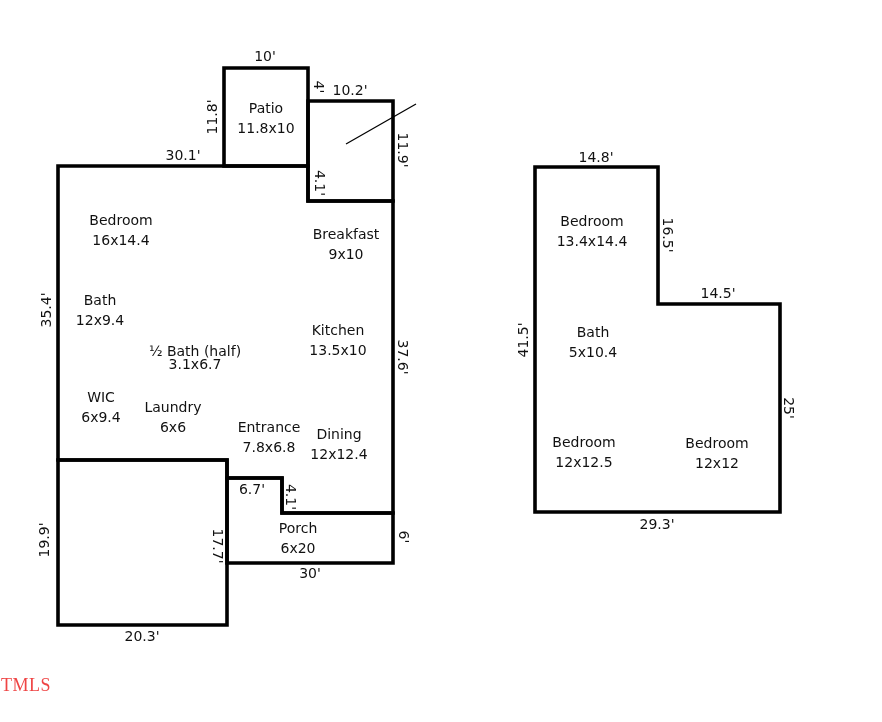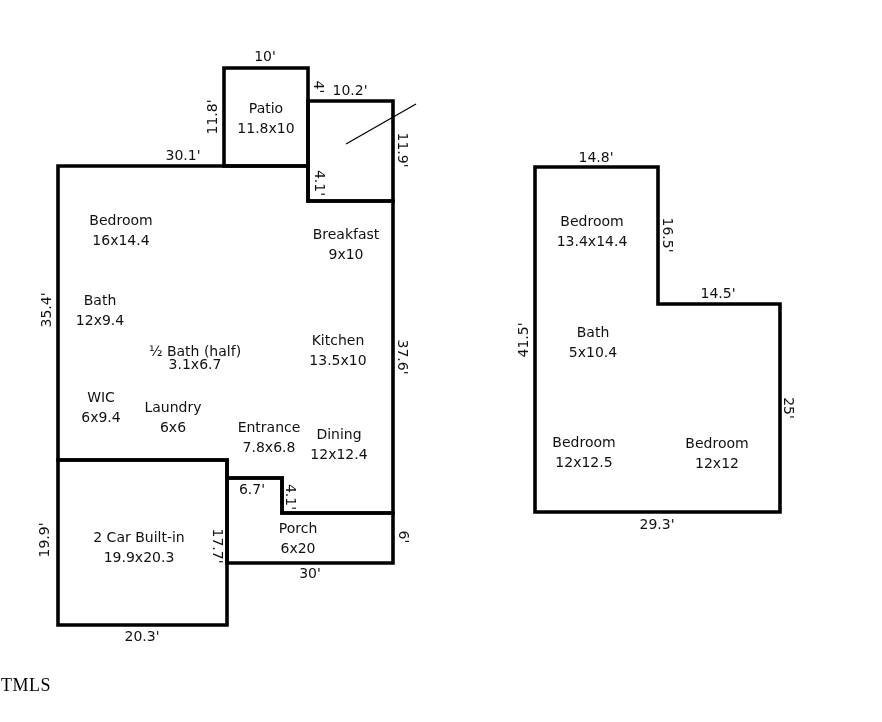--- a/index.html
+++ b/index.html
@@ -8,21 +8,21 @@
   #plan-svg{position:absolute;left:0;top:0;}
   .room{position:absolute;transform:translate(-50%,-50%);text-align:center;
         font-size:14px;line-height:20px;white-space:nowrap;color:#111;}
   .room.tight{font-size:14px;line-height:13px;margin-left:31px;}
   .dim{position:absolute;transform:translate(-50%,-50%);font-size:14px;line-height:14px;
        white-space:nowrap;color:#111;}
   .dim.cw{transform:translate(-50%,-50%) rotate(90deg);}
   .dim.ccw{transform:translate(-50%,-50%) rotate(-90deg);}
   .watermark{position:absolute;left:1px;top:675px;
              font-family:"Liberation Serif","DejaVu Serif",serif;
-             font-size:18px;letter-spacing:0.5px;color:#000000;}
+             font-size:18px;letter-spacing:0.5px;color:#ef4444;}
 </style>
 </head>
 <body>
 
 <div id="stage">
 
   <svg id="plan-svg" width="882" height="722" viewBox="0 0 882 722">
     <g fill="none" stroke="#000000" stroke-width="3.6" stroke-linejoin="miter">
       <polygon points="224,68 308,68 308,166 224,166"></polygon>
       <polygon points="308,101 393,101 393,201 308,201"></polygon>
@@ -47,43 +47,39 @@
     <div>9x10</div>
   </div>
   <div class="room" style="left:100px;top:310px">
     <div>Bath</div>
     <div>12x9.4</div>
   </div>
   <div class="room tight" style="left:164px;top:358px">
     <div>½ Bath (half)</div>
     <div>3.1x6.7</div>
   </div>
-  <div class="room" style="left:338px;top:350px">
+  <div class="room" style="left:338px;top:340px">
     <div>Kitchen</div>
     <div>13.5x10</div>
   </div>
   <div class="room" style="left:101px;top:407px">
     <div>WIC</div>
     <div>6x9.4</div>
   </div>
   <div class="room" style="left:173px;top:417px">
     <div>Laundry</div>
     <div>6x6</div>
   </div>
   <div class="room" style="left:269px;top:437px">
     <div>Entrance</div>
     <div>7.8x6.8</div>
   </div>
   <div class="room" style="left:339px;top:444px">
     <div>Dining</div>
     <div>12x12.4</div>
-  </div>
-  <div class="room" style="left:139px;top:547px">
-    <div>2 Car Built-in</div>
-    <div>19.9x20.3</div>
   </div>
   <div class="room" style="left:298px;top:538px">
     <div>Porch</div>
     <div>6x20</div>
   </div>
 
   <div class="dim" style="left:265px;top:56px">10'</div>
   <div class="dim ccw" style="left:212px;top:117px">11.8'</div>
   <div class="dim cw" style="left:319px;top:87px">4'</div>
   <div class="dim" style="left:350px;top:90px">10.2'</div>

